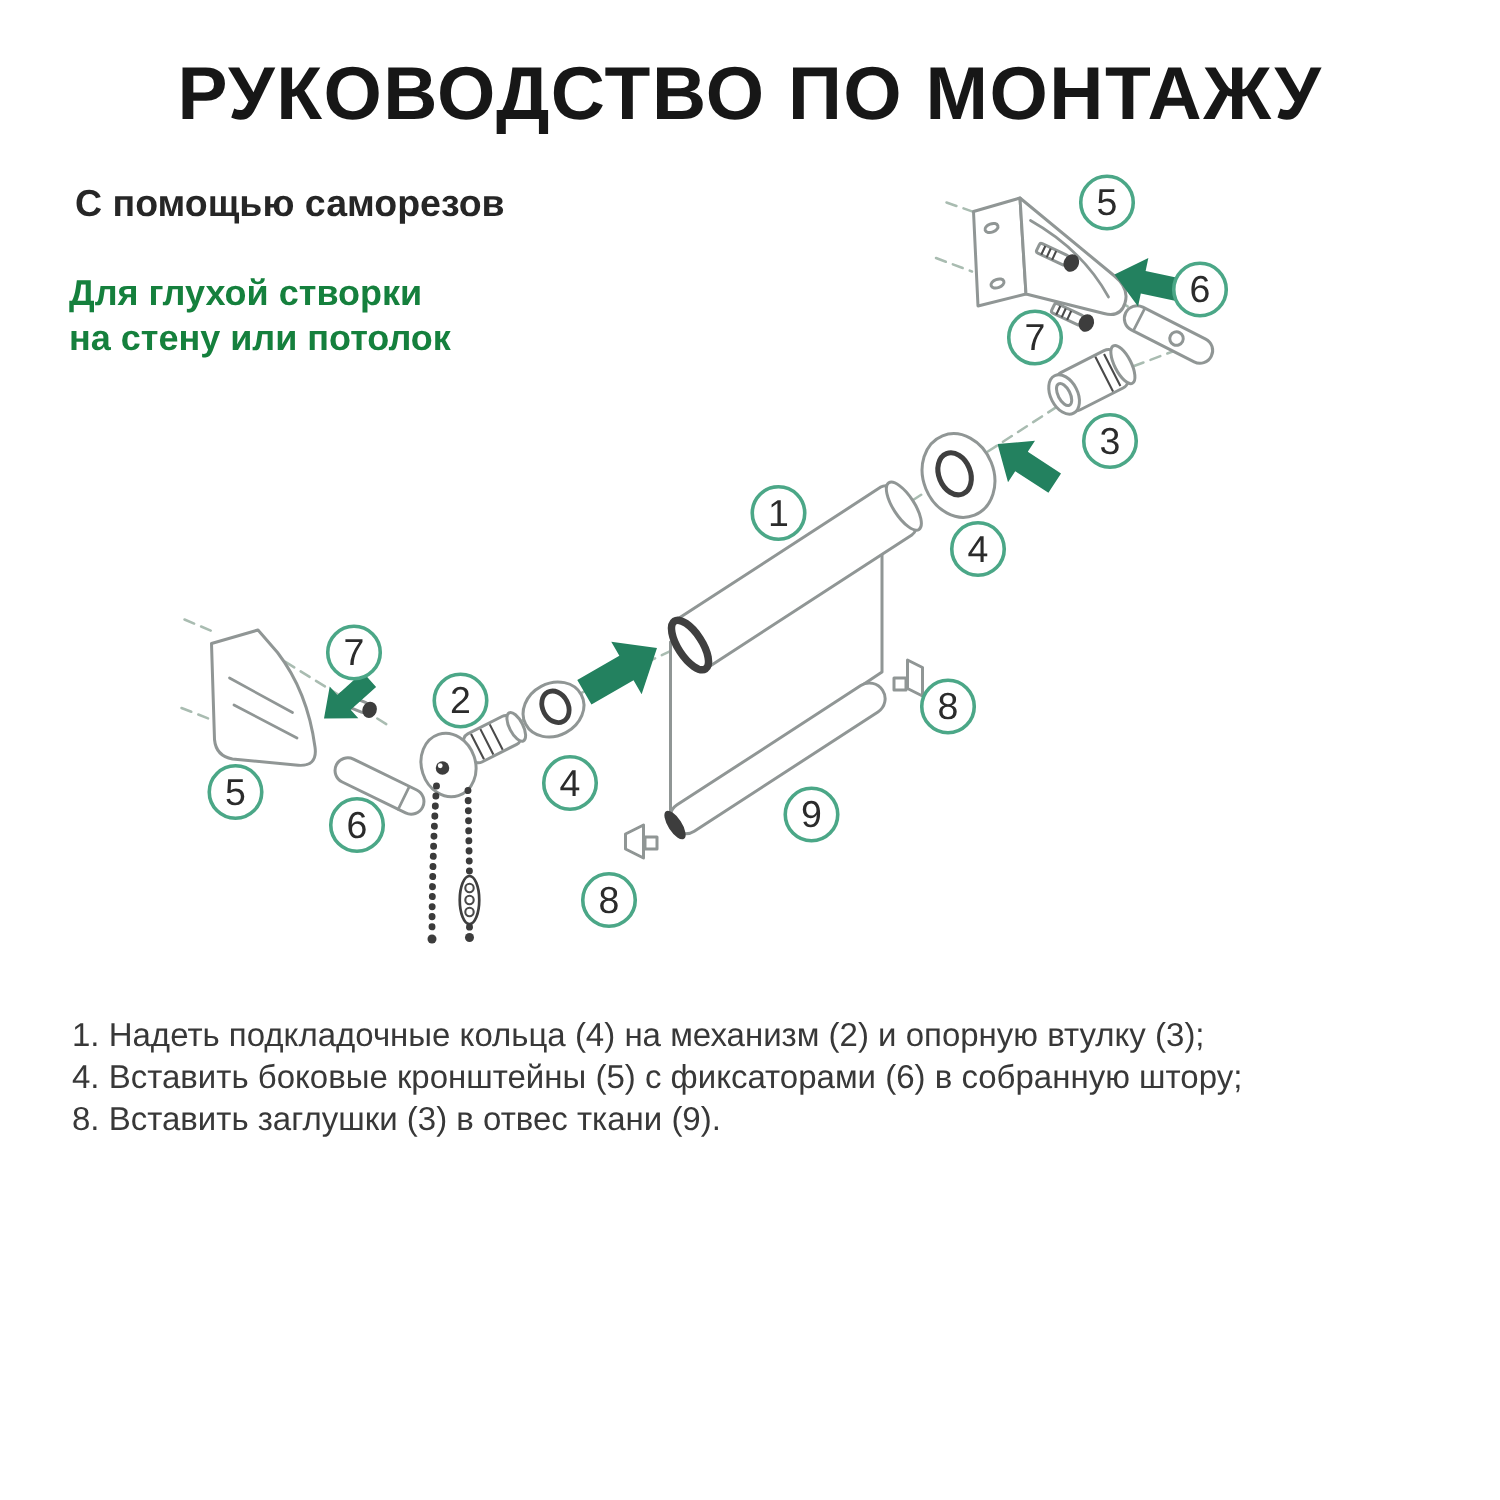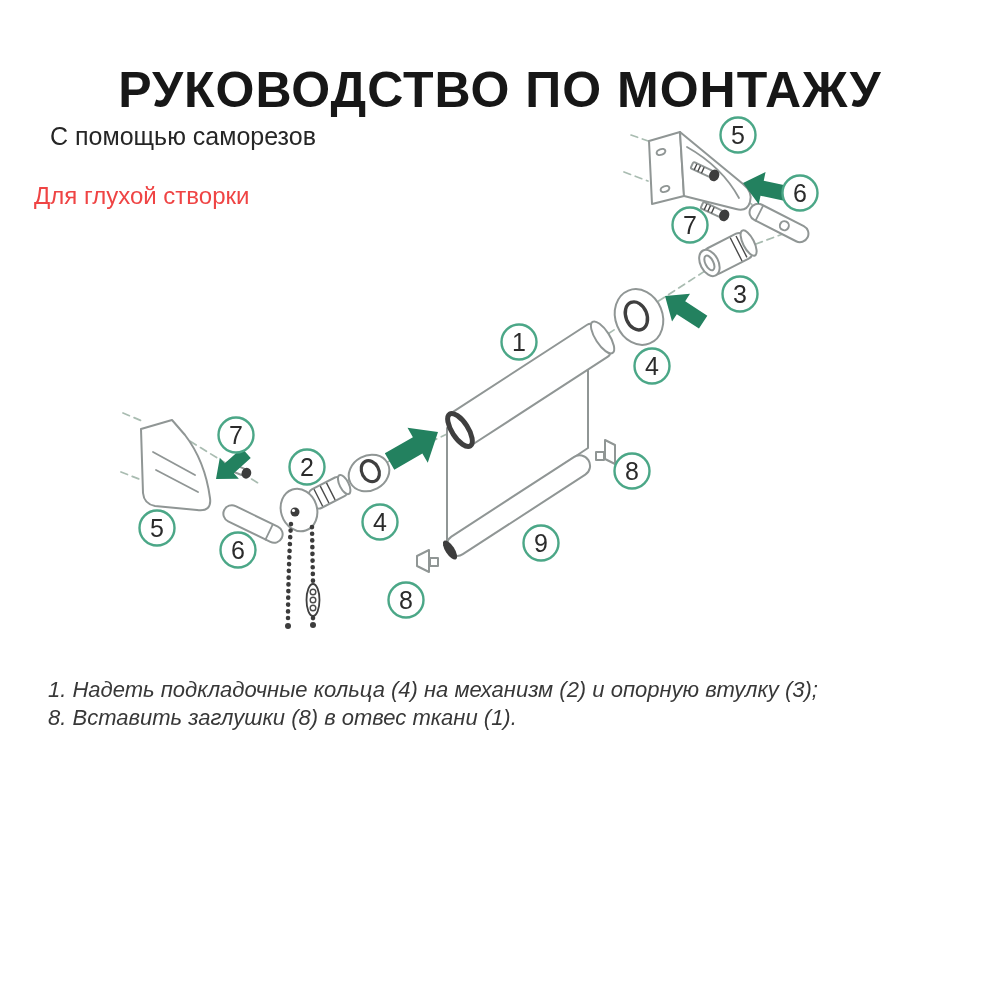--- a/index.html
+++ b/index.html
@@ -1,26 +1,26 @@
 <!DOCTYPE html>
 <html><head>
 <meta charset="utf-8">
 <style>
   html,body{margin:0;padding:0;background:#ffffff;}
   .page{position:relative;width:1000px;height:1000px;background:#ffffff;overflow:hidden;
         font-family:"Liberation Sans",sans-serif;}
   .title{position:absolute;top:36px;left:0;width:1000px;text-align:center;
-         font-size:50px;font-weight:700;letter-spacing:1px;color:#171717;line-height:1.05;margin-top:28px;}
-  .subtitle{position:absolute;top:122px;left:50px;font-size:25px;font-weight:400;color:#262626;}
-  .target{position:absolute;top:181px;left:34px;font-size:24px;font-weight:400;
-          color:#ef4444;line-height:30px;}
+         font-size:50px;font-weight:700;letter-spacing:1px;color:#171717;line-height:1.05;}
+  .subtitle{position:absolute;top:122px;left:50px;font-size:25px;font-weight:700;color:#262626;}
+  .target{position:absolute;top:181px;left:46px;font-size:24px;font-weight:700;
+          color:#15803d;line-height:30px;}
   .diagram{position:absolute;top:95px;left:0;}
   .instructions{position:absolute;top:676px;left:48px;width:886px;
                 font-size:22px;line-height:28px;color:#383838;}
-  .instructions p{margin:0;white-space:pre-line;font-style:italic;}
+  .instructions p{margin:0;white-space:pre-line;}
   
   .shape{stroke:#909695;stroke-width:2;fill:#ffffff;stroke-linejoin:round;stroke-linecap:round;}
   .ln{stroke:#909695;stroke-width:1.8;fill:none;stroke-linecap:round;}
   .thin{stroke:#4a4a4a;stroke-width:1.4;fill:none;}
   .dark{fill:#3d3d3d;stroke:none;}
   .darkring{stroke:#3f3f3f;fill:#ffffff;}
   .dash{stroke:#a9bcb1;stroke-width:1.7;fill:none;stroke-dasharray:7 5;stroke-linecap:round;}
   .arrow{fill:#23815f;stroke:none;}
   .chain{stroke:#3b3b3b;stroke-width:4.6;fill:none;stroke-linecap:round;stroke-dasharray:0.1 6.6;}
   .callout-circle{fill:#ffffff;stroke:#4ba787;stroke-width:2.4;}
@@ -29,20 +29,21 @@
 </style>
 </head>
 <body>
 
 <div class="page">
 
   <div class="title">РУКОВОДСТВО ПО МОНТАЖУ</div>
   <div class="subtitle">С помощью саморезов</div>
   <div class="target">
     <div>Для глухой створки</div>
+    <div>на стену или потолок</div>
   </div>
 
   <svg class="diagram" width="1000" height="570" viewBox="0 0 1000 570">
     <defs>
       <polygon id="arrL" points="0,0 18,-14 18,-6 42,-6 42,8 18,8 18,16"></polygon>
       <polygon id="arrR" points="0,0 -18,-14 -18,-6 -42,-6 -42,8 -18,8 -18,16"></polygon>
     </defs>
 
     <g>
       <path class="dash" d="M631,40 L654,48"></path>
@@ -182,15 +183,16 @@
         <text x="236" y="348.5" class="callout-num">7</text>
         <circle cx="157" cy="433" r="17.5" class="callout-circle"></circle>
         <text x="157" y="441.5" class="callout-num">5</text>
         <circle cx="238" cy="455" r="17.5" class="callout-circle"></circle>
         <text x="238" y="463.5" class="callout-num">6</text>
       </g>
   </svg>
 
   <div class="instructions">
       <p>1. Надеть подкладочные кольца (4) на механизм (2) и опорную втулку (3);</p>
-      <p>8. Вставить заглушки (8) в отвес ткани (1).</p>
+      <p>4. Вставить боковые кронштейны (5) с фиксаторами (6) в собранную штору;</p>
+      <p>8. Вставить заглушки (3) в отвес ткани (9).</p>
     </div>
 </div>
 
 </body></html>

